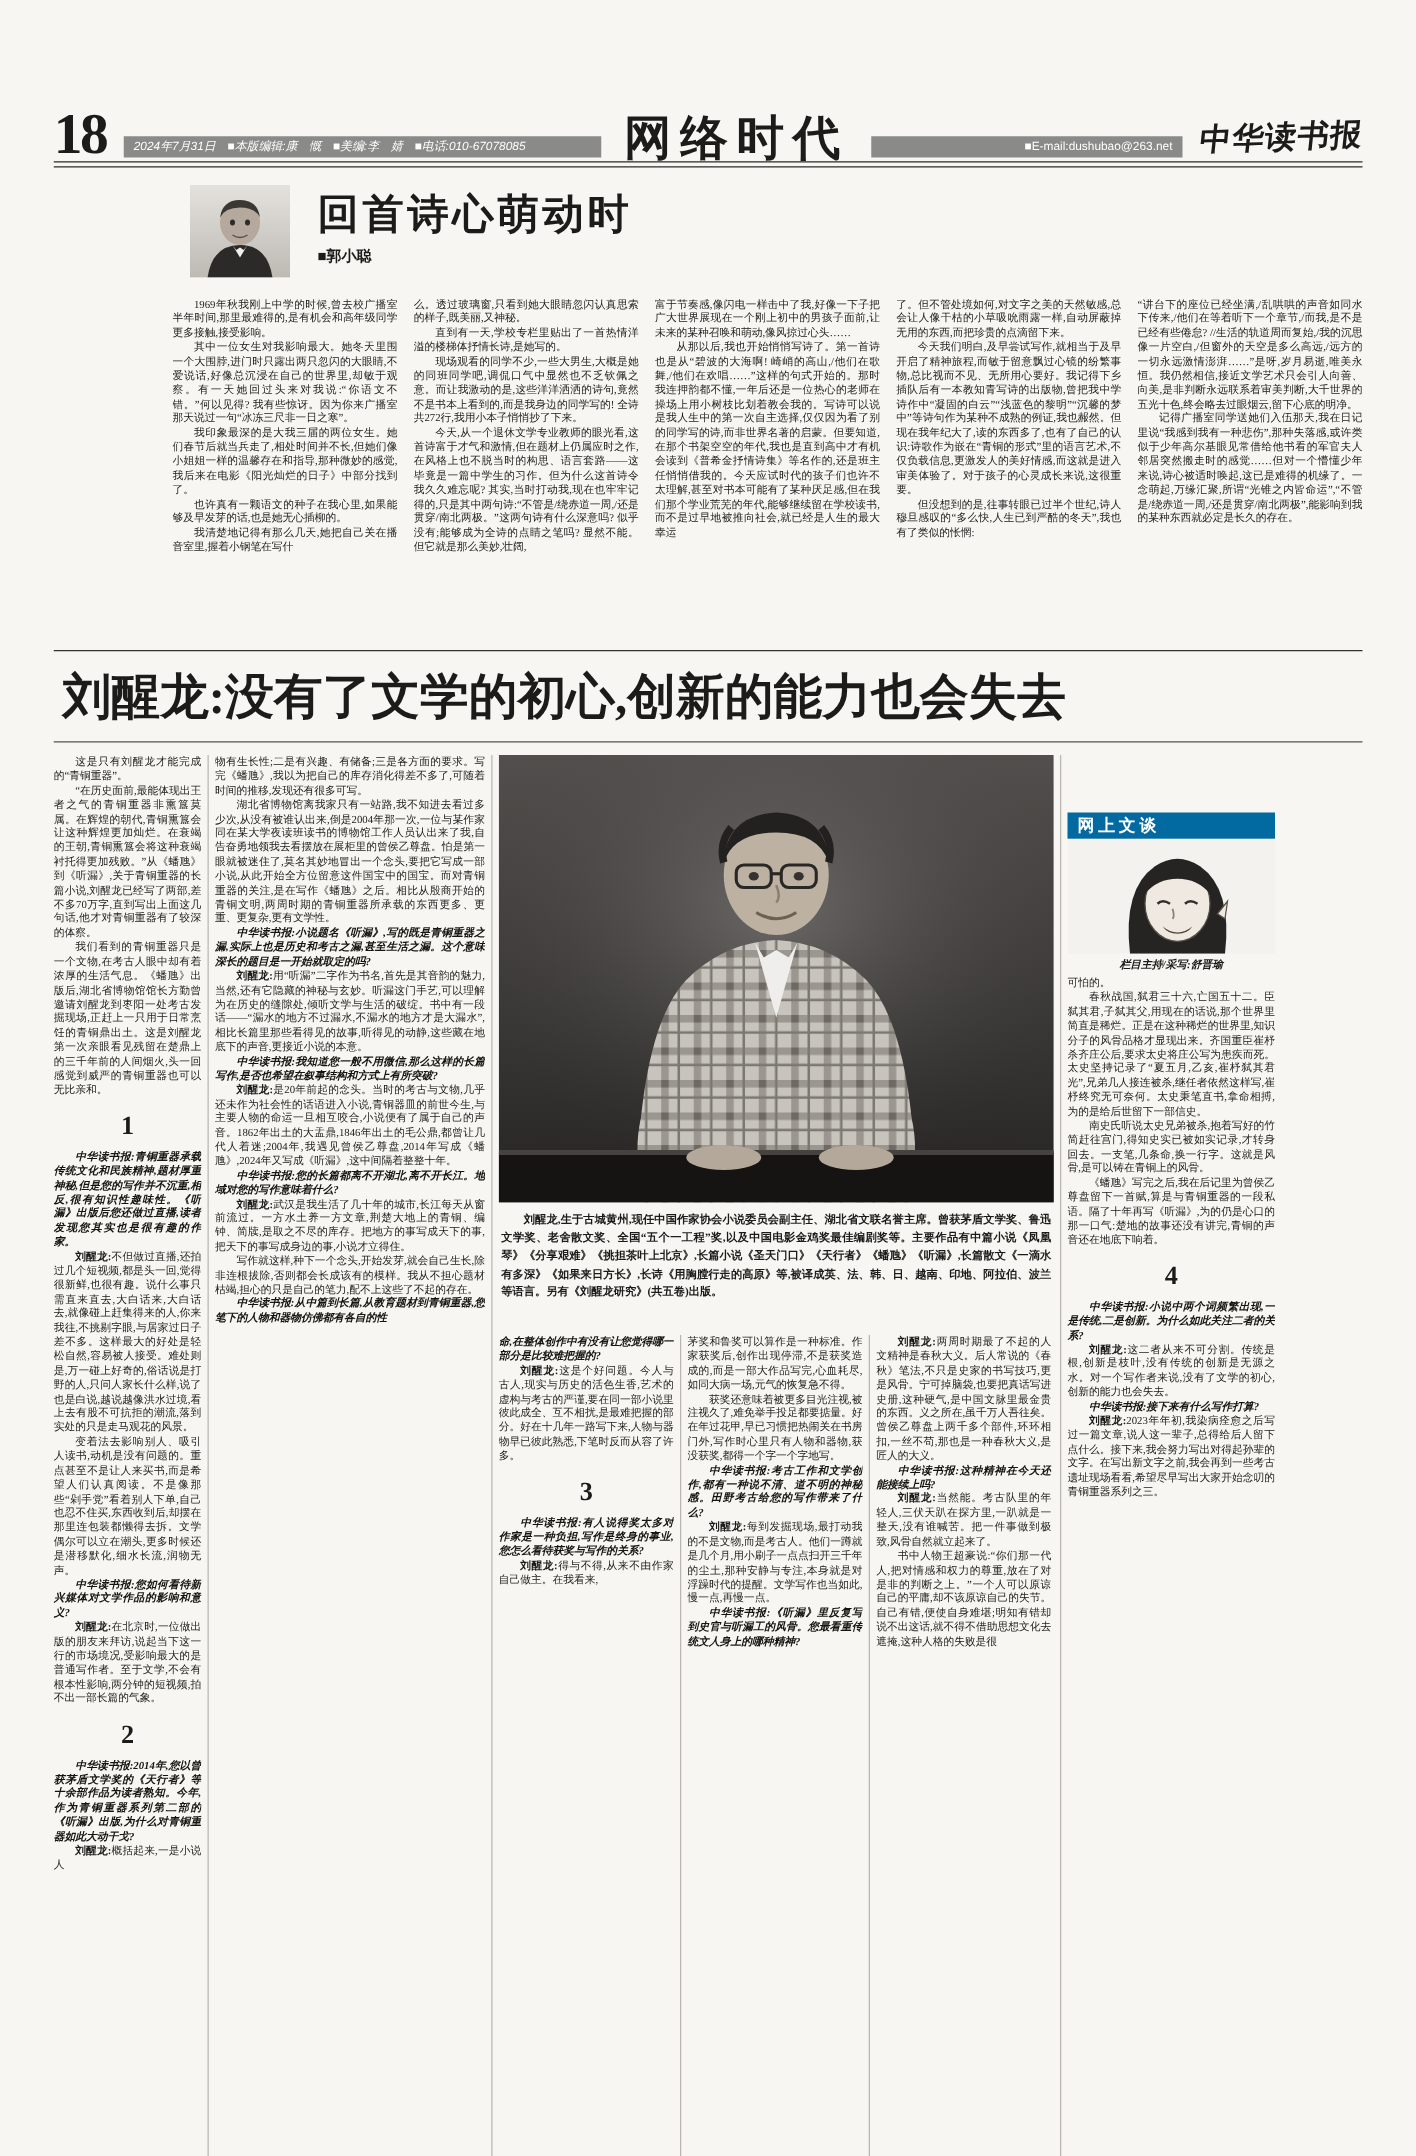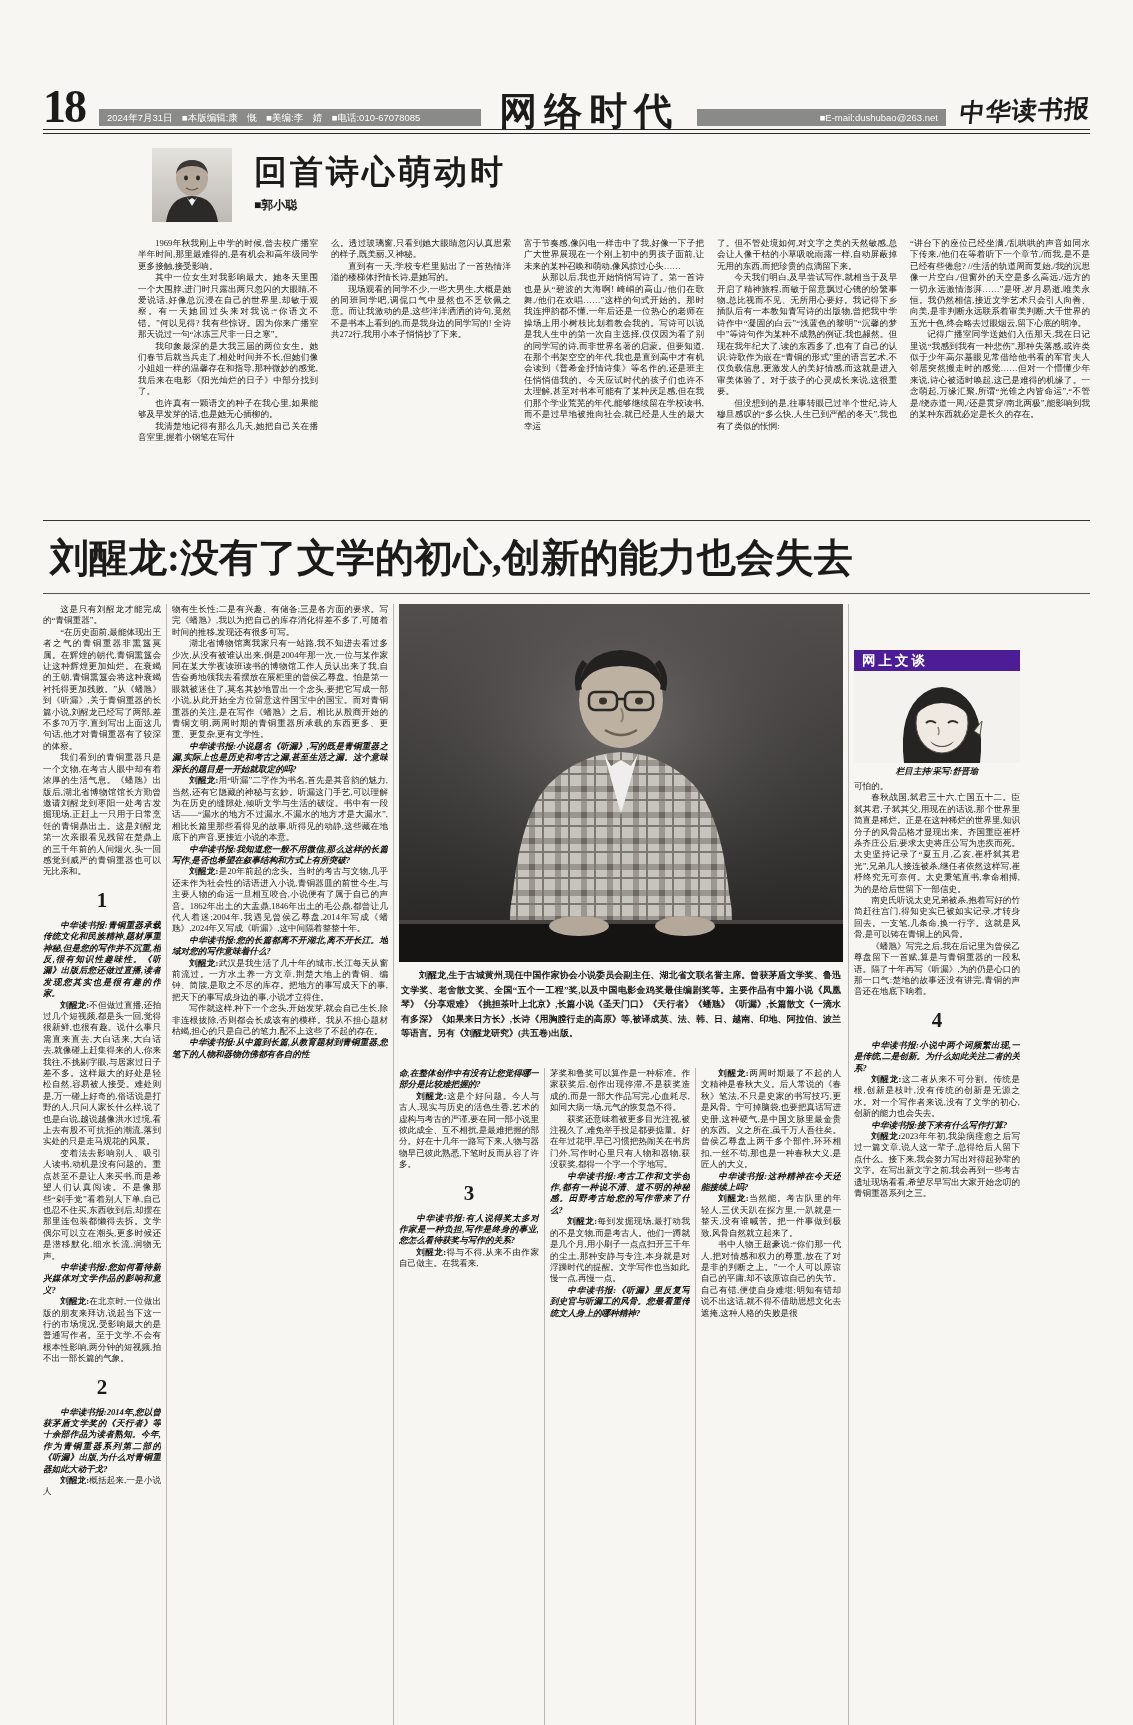--- a/index.html
+++ b/index.html
@@ -4,21 +4,21 @@
 <style>
   html,body{margin:0;padding:0;background:#e8e7e3;}
   .page{position:relative;width:1133px;height:1725px;background:#f7f6f2;margin:0 auto;
         font-family:"Liberation Serif","DejaVu Serif",serif;color:#1c1b19;overflow:hidden;}
 
   
   .masthead{display:flex;align-items:flex-end;margin:88px 43px 0 43px;gap:8px;}
   .pageno{font-size:46px;font-weight:bold;line-height:38px;padding-right:6px;letter-spacing:-2px;}
   .graybar{background:#8a8a88;color:#fff;font-family:"Liberation Sans",sans-serif;
            font-size:9.5px;line-height:17px;height:17px;padding:0 8px;white-space:nowrap;overflow:hidden;}
-  .bar-left{width:390px;}
+  .bar-left{width:390px;font-style:italic;}
   .bar-right{width:248px;text-align:right;}
   .section-title{font-size:38px;font-weight:900;letter-spacing:7px;line-height:30px;
                  padding:0 10px;white-space:nowrap;font-family:"Liberation Serif",serif;}
   .paper-logo{font-size:25px;font-weight:bold;white-space:nowrap;transform:skewX(-8deg) rotate(-2deg);
               font-family:"Liberation Serif",serif;letter-spacing:1px;padding-left:6px;line-height:30px;}
   .rule-double{margin:3px 43px 0 43px;height:3px;border-top:1.5px solid #2a2a28;border-bottom:0.5px solid #2a2a28;}
 
   
   .toparticle{margin:14px 43px 0 138px;}
   .ta-head{display:flex;align-items:flex-start;gap:22px;height:82px;margin-left:14px;}
@@ -54,21 +54,21 @@
   .c2{width:216px;flex:none;}
   .midwrap{width:444px;flex:none;display:flex;flex-direction:column;}
   .photo{width:444px;height:358px;flex:none;}
   .caption{flex:none;height:96px;overflow:hidden;font-size:9px;line-height:14.5px;font-weight:600;
            text-align:justify;padding:6px 2px 0 2px;}
   .caption .cap-in{text-indent:2em;}
   .midcols{display:flex;flex:1;overflow:hidden;margin-top:4px;}
   .mc{width:140px;flex:none;overflow:hidden;}
   .rightwrap{width:166px;flex:none;display:flex;flex-direction:column;}
   .rw-spacer{height:46px;flex:none;}
-  .sb-banner{background:#4c1d95;color:#fff;font-weight:bold;font-size:13.5px;letter-spacing:3px;
+  .sb-banner{background:#0369a1;color:#fff;font-weight:bold;font-size:13.5px;letter-spacing:3px;
              height:21px;line-height:21px;padding-left:8px;font-family:"Liberation Sans",sans-serif;flex:none;}
   .sb-sketch{height:92px;flex:none;}
   .sb-host{font-size:8.6px;font-style:italic;font-weight:600;text-align:center;height:16px;line-height:16px;flex:none;}
   .rw-text{flex:1;overflow:hidden;margin-top:2px;}
 </style>
 </head>
 <body>
 
 <div class="page">
 
@@ -112,20 +112,21 @@
           <div class="p">1969年秋我刚上中学的时候,曾去校广播室半年时间,那里最难得的,是有机会和高年级同学更多接触,接受影响。</div>
           <div class="p">其中一位女生对我影响最大。她冬天里围一个大围脖,进门时只露出两只忽闪的大眼睛,不爱说话,好像总沉浸在自己的世界里,却敏于观察。有一天她回过头来对我说:“你语文不错。”何以见得? 我有些惊讶。因为你来广播室那天说过一句“冰冻三尺非一日之寒”。</div>
           <div class="p">我印象最深的是大我三届的两位女生。她们春节后就当兵走了,相处时间并不长,但她们像小姐姐一样的温馨存在和指导,那种微妙的感觉,我后来在电影《阳光灿烂的日子》中部分找到了。</div>
           <div class="p">也许真有一颗语文的种子在我心里,如果能够及早发芽的话,也是她无心插柳的。</div>
           <div class="p">我清楚地记得有那么几天,她把自己关在播音室里,握着小钢笔在写什</div>
         </div>
         <div class="ta-col">
           <div class="pc">么。透过玻璃窗,只看到她大眼睛忽闪认真思索的样子,既美丽,又神秘。</div>
           <div class="p">直到有一天,学校专栏里贴出了一首热情洋溢的楼梯体抒情长诗,是她写的。</div>
           <div class="p">现场观看的同学不少,一些大男生,大概是她的同班同学吧,调侃口气中显然也不乏钦佩之意。而让我激动的是,这些洋洋洒洒的诗句,竟然不是书本上看到的,而是我身边的同学写的! 全诗共272行,我用小本子悄悄抄了下来。</div>
+          <div class="p">今天,从一个退休文学专业教师的眼光看,这首诗富于才气和激情,但在题材上仍属应时之作,在风格上也不脱当时的构思、语言套路——这毕竟是一篇中学生的习作。但为什么这首诗令我久久难忘呢? 其实,当时打动我,现在也牢牢记得的,只是其中两句诗:“不管是/绕赤道一周,/还是贯穿/南北两极。”这两句诗有什么深意吗? 似乎没有;能够成为全诗的点睛之笔吗? 显然不能。但它就是那么美妙,壮阔,</div>
         </div>
         <div class="ta-col">
           <div class="pc">富于节奏感,像闪电一样击中了我,好像一下子把广大世界展现在一个刚上初中的男孩子面前,让未来的某种召唤和萌动,像风掠过心头……</div>
           <div class="p">从那以后,我也开始悄悄写诗了。第一首诗也是从“碧波的大海啊! 崎峭的高山,/他们在歌舞,/他们在欢唱……”这样的句式开始的。那时我连押韵都不懂,一年后还是一位热心的老师在操场上用小树枝比划着教会我的。写诗可以说是我人生中的第一次自主选择,仅仅因为看了别的同学写的诗,而非世界名著的启蒙。但要知道,在那个书架空空的年代,我也是直到高中才有机会读到《普希金抒情诗集》等名作的,还是班主任悄悄借我的。今天应试时代的孩子们也许不太理解,甚至对书本可能有了某种厌足感,但在我们那个学业荒芜的年代,能够继续留在学校读书,而不是过早地被推向社会,就已经是人生的最大幸运</div>
         </div>
         <div class="ta-col">
           <div class="pc">了。但不管处境如何,对文字之美的天然敏感,总会让人像干枯的小草吸吮雨露一样,自动屏蔽掉无用的东西,而把珍贵的点滴留下来。</div>
           <div class="p">今天我们明白,及早尝试写作,就相当于及早开启了精神旅程,而敏于留意飘过心镜的纷繁事物,总比视而不见、无所用心要好。我记得下乡插队后有一本教知青写诗的出版物,曾把我中学诗作中“凝固的白云”“浅蓝色的黎明”“沉馨的梦中”等诗句作为某种不成熟的例证,我也赧然。但现在我年纪大了,读的东西多了,也有了自己的认识:诗歌作为嵌在“青铜的形式”里的语言艺术,不仅负载信息,更激发人的美好情感,而这就是进入审美体验了。对于孩子的心灵成长来说,这很重要。</div>
           <div class="p">但没想到的是,往事转眼已过半个世纪,诗人穆旦感叹的“多么快,人生已到严酷的冬天”,我也有了类似的怅惘:</div>
         </div>

